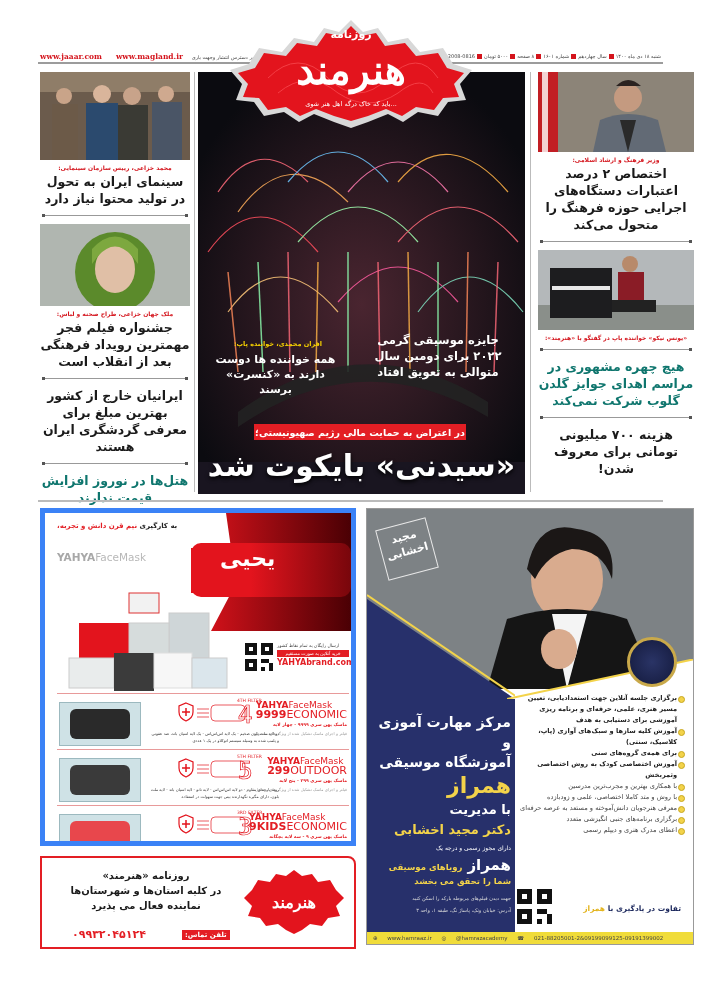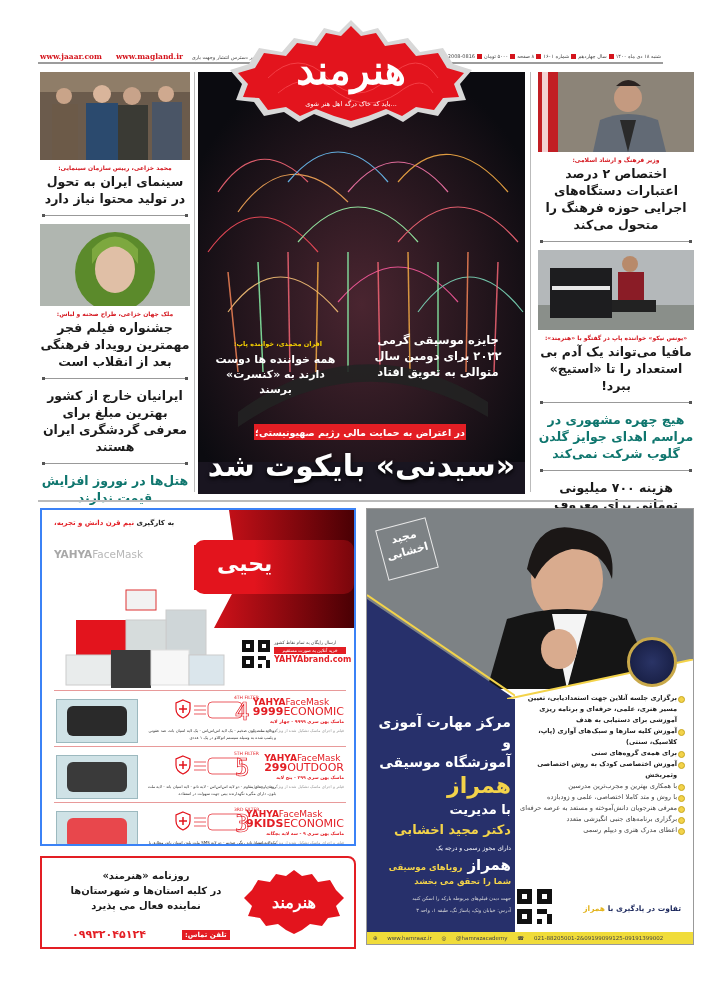--- a/index.html
+++ b/index.html
@@ -37,27 +37,27 @@
   .hero-fire { position: absolute; inset: 0; }
   .hero-story1 { position: absolute; right: 12px; top: 260px; width: 150px; color: #fff; font-size: 11.5px; font-weight: bold; line-height: 16px; text-align: center; }
   .hero-kicker2 { position: absolute; left: 20px; top: 268px; width: 120px; color: #f5d000; font-size: 6.5px; font-weight: bold; text-align: center; }
   .hero-story2 { position: absolute; left: 10px; top: 280px; width: 135px; color: #fff; font-size: 11px; font-weight: bold; line-height: 15px; text-align: center; }
   .red-bar { position: absolute; left: 56px; top: 352px; width: 212px; height: 16px; background: #e31e24; color: #fff; font-size: 9.5px; font-weight: bold; text-align: center; line-height: 18px; }
   .hero-title { position: absolute; left: 0; right: 0; top: 372px; color: #fff; font-size: 30px; font-weight: bold; text-align: center; line-height: 44px; text-shadow: 0 2px 4px #000; }
 
   
   .hline-mid { position: absolute; left: 38px; right: 38px; top: 500px; height: 2px; background: #bbbbbb; }
 
-  .yahya { position: absolute; left: 40px; top: 508px; width: 316px; height: 338px; border: 2px solid #3b82f6; background: #fff; overflow: hidden; }
+  .yahya { position: absolute; left: 40px; top: 508px; width: 316px; height: 338px; border: 5px solid #3b82f6; background: #fff; overflow: hidden; }
   .yahya-top { position: absolute; left: 12px; top: 9px; font-size: 7px; font-weight: bold; color: #222; direction: rtl; }
   .yahya-top .r { color: #e31e24; }
   .yahya-brand-wm { position: absolute; left: 12px; top: 38px; font-size: 10.5px; color: #b8b8b8; direction: ltr; }
   .yahya-brand-wm b { color: #a8a8a8; }
   .yahya-shape { position: absolute; right: 0; top: 0; width: 160px; height: 118px; }
-  .yahya-logo-text { position: absolute; left: 175px; top: 41px; font-size: 22px; font-weight: bold; color: #fff; }
+  .yahya-logo-text { position: absolute; left: 175px; top: 33px; font-size: 22px; font-weight: bold; color: #fff; }
   .yahya-products { position: absolute; left: 14px; top: 70px; width: 170px; height: 110px; }
   .yahya-qr { position: absolute; left: 200px; top: 130px; width: 106px; height: 45px; }
   .yahya-qr .qr { position: absolute; left: 0; top: 0; width: 28px; height: 28px; }
   .yahya-qr .line1 { position: absolute; left: 32px; top: 0; font-size: 4.5px; color: #444; }
   .yahya-qr .line2 { position: absolute; left: 32px; top: 7px; width: 72px; height: 7px; background: #e31e24; color: #fff; font-size: 4.5px; line-height: 7px; text-align: center; }
   .yahya-qr .site { position: absolute; left: 32px; top: 15px; font-size: 8px; font-weight: bold; color: #e31e24; direction: ltr; }
 
   .yahya-row { position: absolute; left: 12px; width: 292px; height: 56px; border-top: 1px solid #e89a9a; }
   .yahya-row .mask { position: absolute; left: 2px; top: 8px; width: 82px; height: 44px; background: #cfe2e6; border: 1px solid #9cb9bf; }
   .yahya-row .mask .inner { position: absolute; left: 10px; top: 6px; width: 60px; height: 30px; border-radius: 6px; }
@@ -203,20 +203,21 @@
 
 <div class="logo">
   <svg width="246" height="110" viewBox="0 0 246 110">
     <path d="M123 2 L135 14 L150 10 L160 24 L180 20 L192 34 L215 30 L225 46 L244 52 L232 66 L238 82 L220 84 L210 98 L190 94 L175 104 L160 96 L140 104 L123 110 L106 104 L86 96 L71 104 L56 94 L36 98 L26 84 L8 82 L14 66 L2 52 L21 46 L31 30 L54 34 L66 20 L86 24 L96 10 L111 14 Z" fill="#d8d8d8"></path>
     <path d="M123 8 L133 18 L148 15 L157 28 L177 25 L188 38 L210 35 L219 50 L236 55 L226 66 L231 79 L215 80 L206 92 L188 89 L174 98 L158 91 L140 98 L123 103 L106 98 L88 91 L72 98 L58 89 L40 92 L31 80 L15 79 L20 66 L10 55 L27 50 L36 35 L58 38 L69 25 L89 28 L98 15 L113 18 Z" fill="#e3141d"></path>
     <g fill="none" stroke="#ff5a60" stroke-width="1" opacity="0.6">
       <path d="M40 60 Q70 30 100 60 Q130 90 160 60 Q190 30 210 60"></path>
       <path d="M50 75 Q80 50 110 75 Q140 95 170 75 Q195 55 205 75"></path>
     </g>
   </svg>
+  <div class="abs" style="left:0;right:0;top:10px;text-align:center;color:#fff;font-size:11px;font-weight:bold;">روزنامه</div>
   <div class="abs" style="left:0;right:0;top:28px;text-align:center;color:#fff;font-size:40px;font-weight:bold;font-family:'DejaVu Serif',serif;">هنرمند</div>
   <div class="abs" style="left:0;right:0;top:82px;text-align:center;color:#fff;font-size:6.5px;">...باید که خاک درگه اهل هنر شوی</div>
 </div>
 
 <div class="col-right">
   <div class="photo" style="height:80px;">
     <svg width="156" height="80" viewBox="0 0 156 80">
       <rect width="156" height="80" fill="#8c8478"></rect>
       <rect x="0" y="0" width="20" height="80" fill="#c21e24"></rect>
       <rect x="4" y="0" width="6" height="80" fill="#ffffff" opacity="0.8"></rect>
@@ -235,21 +236,20 @@
       <rect width="156" height="80" fill="#b4b8ba"></rect>
       <rect x="0" y="55" width="156" height="25" fill="#8a8f8a"></rect>
       <rect x="12" y="18" width="62" height="50" fill="#1d1d1f"></rect>
       <rect x="14" y="36" width="58" height="4" fill="#e8e8e8"></rect>
       <circle cx="92" cy="14" r="8" fill="#b88a6a"></circle>
       <rect x="80" y="22" width="26" height="30" fill="#8a1c26"></rect>
       <rect x="74" y="50" width="44" height="12" fill="#222"></rect>
     </svg>
   </div>
   <div class="kicker">«یونس نیکو» خواننده پاپ در گفتگو با «هنرمند»:</div>
-  <div class="headline">مافیا می‌تواند یک آدم بی استعداد را تا «استیج» ببرد!</div>
   <div class="sep-line"></div>
   <div class="headline red">هیچ چهره مشهوری در مراسم اهدای جوایز گلدن گلوب شرکت نمی‌کند</div>
   <div class="sep-line"></div>
   <div class="headline">هزینه ۷۰۰ میلیونی تومانی برای معروف شدن!</div>
 </div>
 
 <div class="hline-mid"></div>
 
 <div class="yahya">
   <div class="yahya-top">

